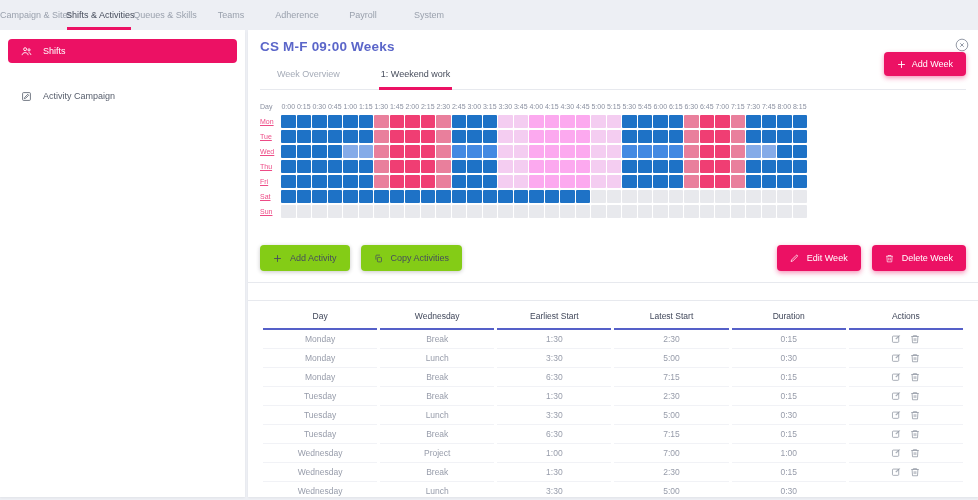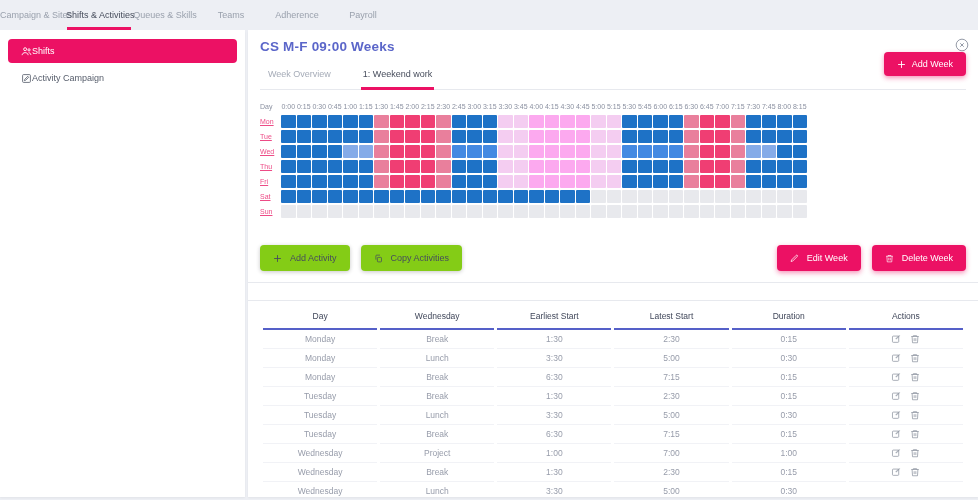--- a/index.html
+++ b/index.html
@@ -13,32 +13,32 @@
   .nav-item { width:66px; text-align:center; font-size:9px; color:#9aa1ad; line-height:30px; position:relative; cursor:pointer; white-space:nowrap; }
   .nav-item.active { color:#474d5c; }
   .nav-item.active::after { content:""; position:absolute; left:1px; right:1px; bottom:0; height:3px; background:#ec1164; }
 
   
   .layout { display:flex; gap:3px; height:467px; margin-top:0; }
   .card { background:#fff; box-shadow:0 1px 2px rgba(0,0,0,.05); }
 
   
   .sidebar { width:245px; padding-top:9px; flex:none; }
-  .side-item { display:flex; align-items:center; gap:0; height:24px; margin:0 8px 3px; padding:0 13px; font-size:9px; border-radius:4px; color:#565d6b; cursor:pointer; }
+  .side-item { display:flex; align-items:center; gap:11px; height:24px; margin:0 8px 21px; padding:0 13px; font-size:9px; border-radius:4px; color:#565d6b; cursor:pointer; }
   .side-item.active { background:#ec1164; color:#fff; }
   .side-item .ic svg { width:11px; height:11px; display:block; }
 
   
   .main { flex:1; position:relative; padding:0 12px; overflow:hidden; }
   .page-title { font-size:13.5px; color:#5b66c9; font-weight:bold; margin-top:9px; letter-spacing:.2px; }
   .close-btn { position:absolute; top:8px; right:9px; width:14px; height:14px; color:#8d93a0; cursor:pointer; }
   .close-btn svg { width:14px; height:14px; display:block; }
 
   .tabs { display:flex; gap:28px; margin-top:13px; border-bottom:1px solid #e7e9ee; position:relative; padding-left:6px; }
-  .tab { font-size:9px; color:#a6acb8; padding:2px 2px 10px; position:relative; cursor:pointer; white-space:nowrap; }
+  .tab { font-size:9px; color:#a6acb8; padding:2px 2px 10px; position:relative; cursor:pointer; white-space:nowrap;margin-left:9px; }
   .tab.active { color:#474d5c; }
   .tab.active::after { content:""; position:absolute; left:0; right:0; bottom:-1px; height:3px; background:#ec1164; }
 
   .add-week-btn { position:absolute; top:22px; right:12px; display:flex; align-items:center; gap:6px;
     background:#ec1164; color:#fff; font-size:9px; padding:7px 13px; border-radius:4px; border:none;
     box-shadow:0 2px 5px rgba(236,17,100,.45); cursor:pointer; font-family:inherit; }
   .add-week-btn .ic svg, .btn .ic svg { width:9px; height:9px; display:block; }
 
   
   .sched { margin-top:10px; }
@@ -77,20 +77,21 @@
 <body>
 
 <div class="topbar">
   <nav class="topnav">
       <div class="nav-item">Campaign &amp; Sites</div>
       <div class="nav-item active">Shifts &amp; Activities</div>
       <div class="nav-item">Queues &amp; Skills</div>
       <div class="nav-item">Teams</div>
       <div class="nav-item">Adherence</div>
       <div class="nav-item">Payroll</div>
+      <div class="nav-item">System</div>
     </nav>
 </div>
 
 <div class="layout">
 
   <aside class="card sidebar">
       <div class="side-item active">
         <span class="ic">
           <svg viewBox="0 0 24 24" fill="none" stroke="currentColor" stroke-width="2">
             <circle cx="9" cy="7" r="3.2"></circle>

